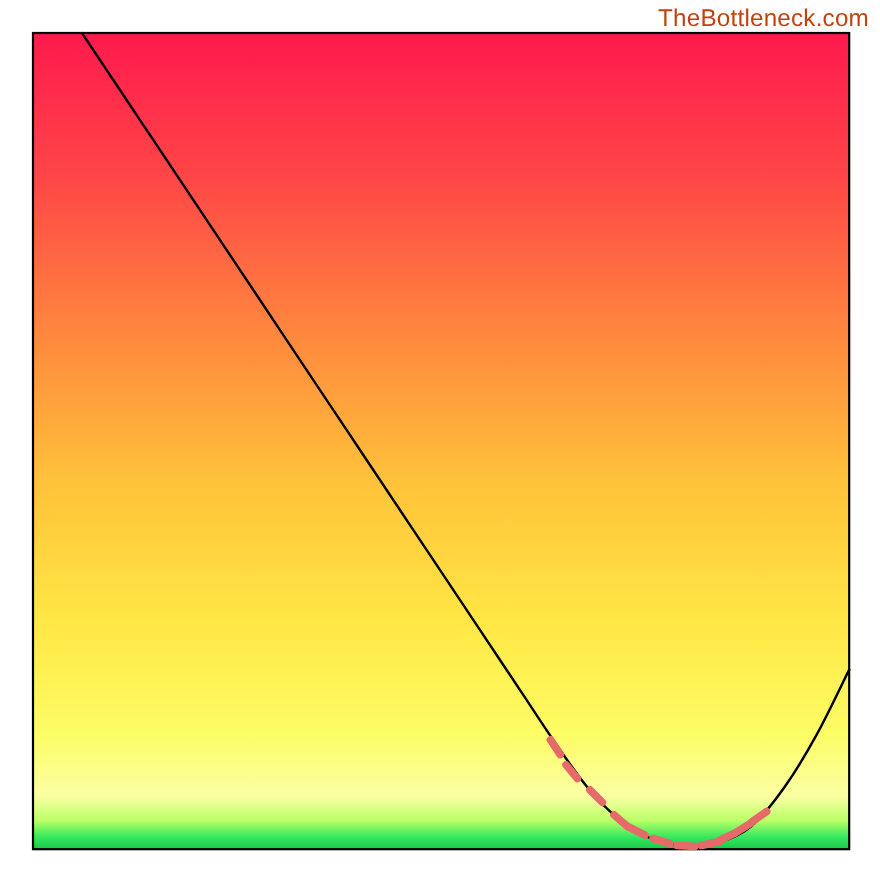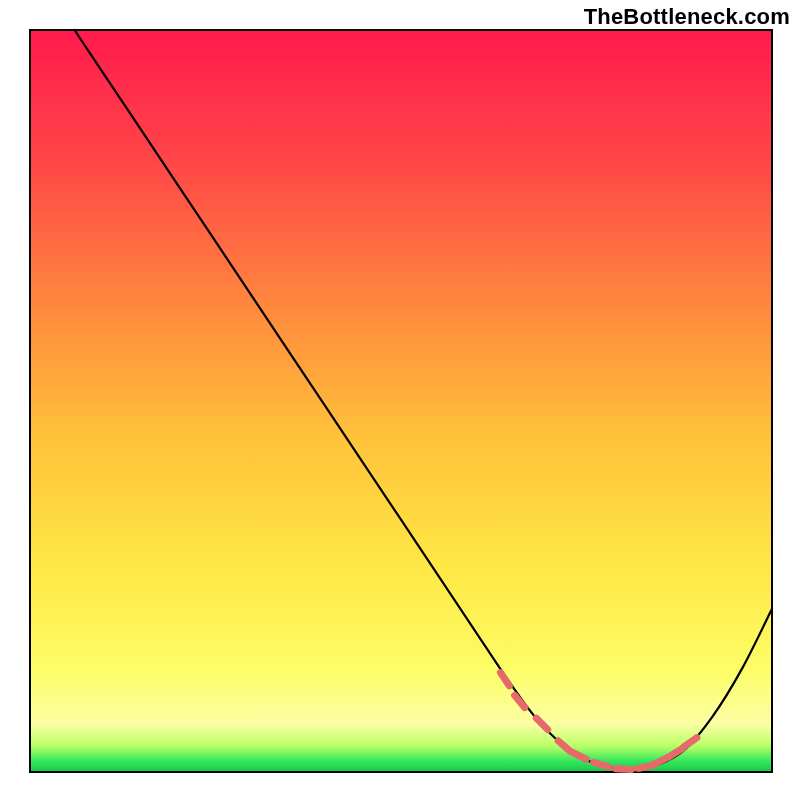--- a/index.html
+++ b/index.html
@@ -14,22 +14,22 @@
   .chart-wrap {
     position: relative;
     width: 800px;
     height: 800px;
   }
   .watermark {
     position: absolute;
     top: 4px;
     right: 10px;
     font-size: 22px;
-    font-weight: 700;
-    color: #000000;
+    font-weight: 400;
+    color: #c2410c;
     letter-spacing: 0.2px;
     z-index: 10;
   }
   svg { display: block; }
 </style>
 </head>
 <body>
 
 <div class="chart-wrap">
   <div class="watermark">TheBottleneck.com</div>

